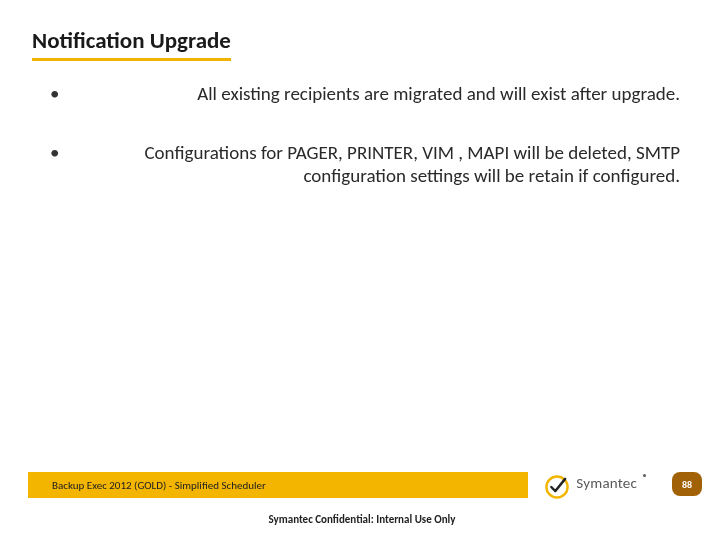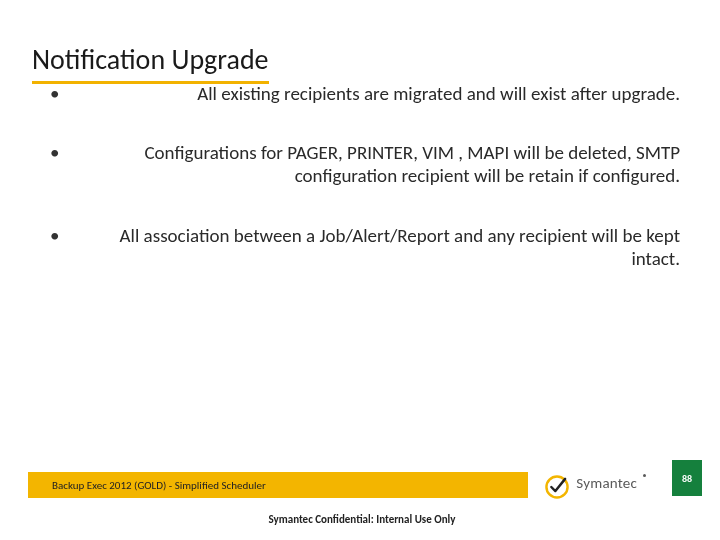--- a/index.html
+++ b/index.html
@@ -1,19 +1,19 @@
 <!DOCTYPE html>
 <html><head>
 <meta charset="utf-8">
 <style>
   * { margin: 0; padding: 0; box-sizing: border-box; }
   html, body { width: 720px; height: 540px; background: #fff; font-family: Calibri, "Segoe UI", Arial, sans-serif; color: #222; }
   .slide { position: relative; width: 720px; height: 540px; }
   .title {
-    position: absolute; left: 32px; top: 42px; font-size: 28px; font-weight: 400; color: #1a1a1a;
+    position: absolute; left: 32px; top: 26px; font-size: 23px; font-weight: 700; color: #1a1a1a;
     border-bottom: 3px solid #f2b200; padding-bottom: 4px;
   }
   .content {
     position: absolute; left: 50px; top: 82px; right: 40px;
     font-size: 19px; line-height: 1.22; color: #2a2a2a; text-align: right;
   }
   .content ul { list-style: none; }
   .content li { position: relative; padding-left: 18px; margin-bottom: 36px; }
   .content li::before {
     content: "•"; position: absolute; left: 0; top: 0; color: #333;
@@ -23,41 +23,40 @@
     background: #f3b500; display: flex; align-items: center; padding: 0 24px;
     font-size: 11px; color: #222;
   }
   .brand {
     position: absolute; right: 74px; bottom: 36px; display: flex; align-items: flex-start; gap: 6px;
   }
   .brand-name { font-size: 15px; color: #5a5a5a; letter-spacing: 0.2px; }
   .brand-dot { width: 3px; height: 3px; background: #5a5a5a; border-radius: 50%; display: inline-block; margin-bottom: 6px; }
   .brand svg { width: 26px; height: 26px; }
   .page-badge {
-    position: absolute; right: 18px; bottom: 44px; width: 30px; height: 36px;
-    background: #15803d; color: #fff; font-size: 10px; font-weight: 600;
-    display: flex; align-items: center; justify-content: center; border-radius: 0;
+    position: absolute; right: 18px; bottom: 44px; width: 30px; height: 24px;
+    background: #a16207; color: #fff; font-size: 10px; font-weight: 600;
+    display: flex; align-items: center; justify-content: center; border-radius: 8px;
   }
   .confidential {
     position: absolute; left: 4px; right: 0; bottom: 14px; text-align: center;
     font-size: 11px; font-weight: 700; color: #222;
   }
 </style>
 </head>
 <body>
 
 <div class="slide">
 
   <h1 class="title">Notification Upgrade</h1>
 
   <div class="content">
     <ul>
       <li>All existing recipients are migrated and will exist after upgrade.</li>
-      <li>Configurations for PAGER, PRINTER, VIM , MAPI will be deleted, SMTP configuration recipient will be retain if configured.</li>
-      <li>All association between a Job/Alert/Report and any recipient will be kept intact.</li>
+      <li>Configurations for PAGER, PRINTER, VIM , MAPI will be deleted, SMTP configuration settings will be retain if configured.</li>
     </ul>
   </div>
 
   <div class="footer-bar">
     <span>Backup Exec 2012 (GOLD) - Simplified Scheduler</span>
   </div>
 
   <div class="brand">
     <span>
       <svg viewBox="0 0 32 32">

